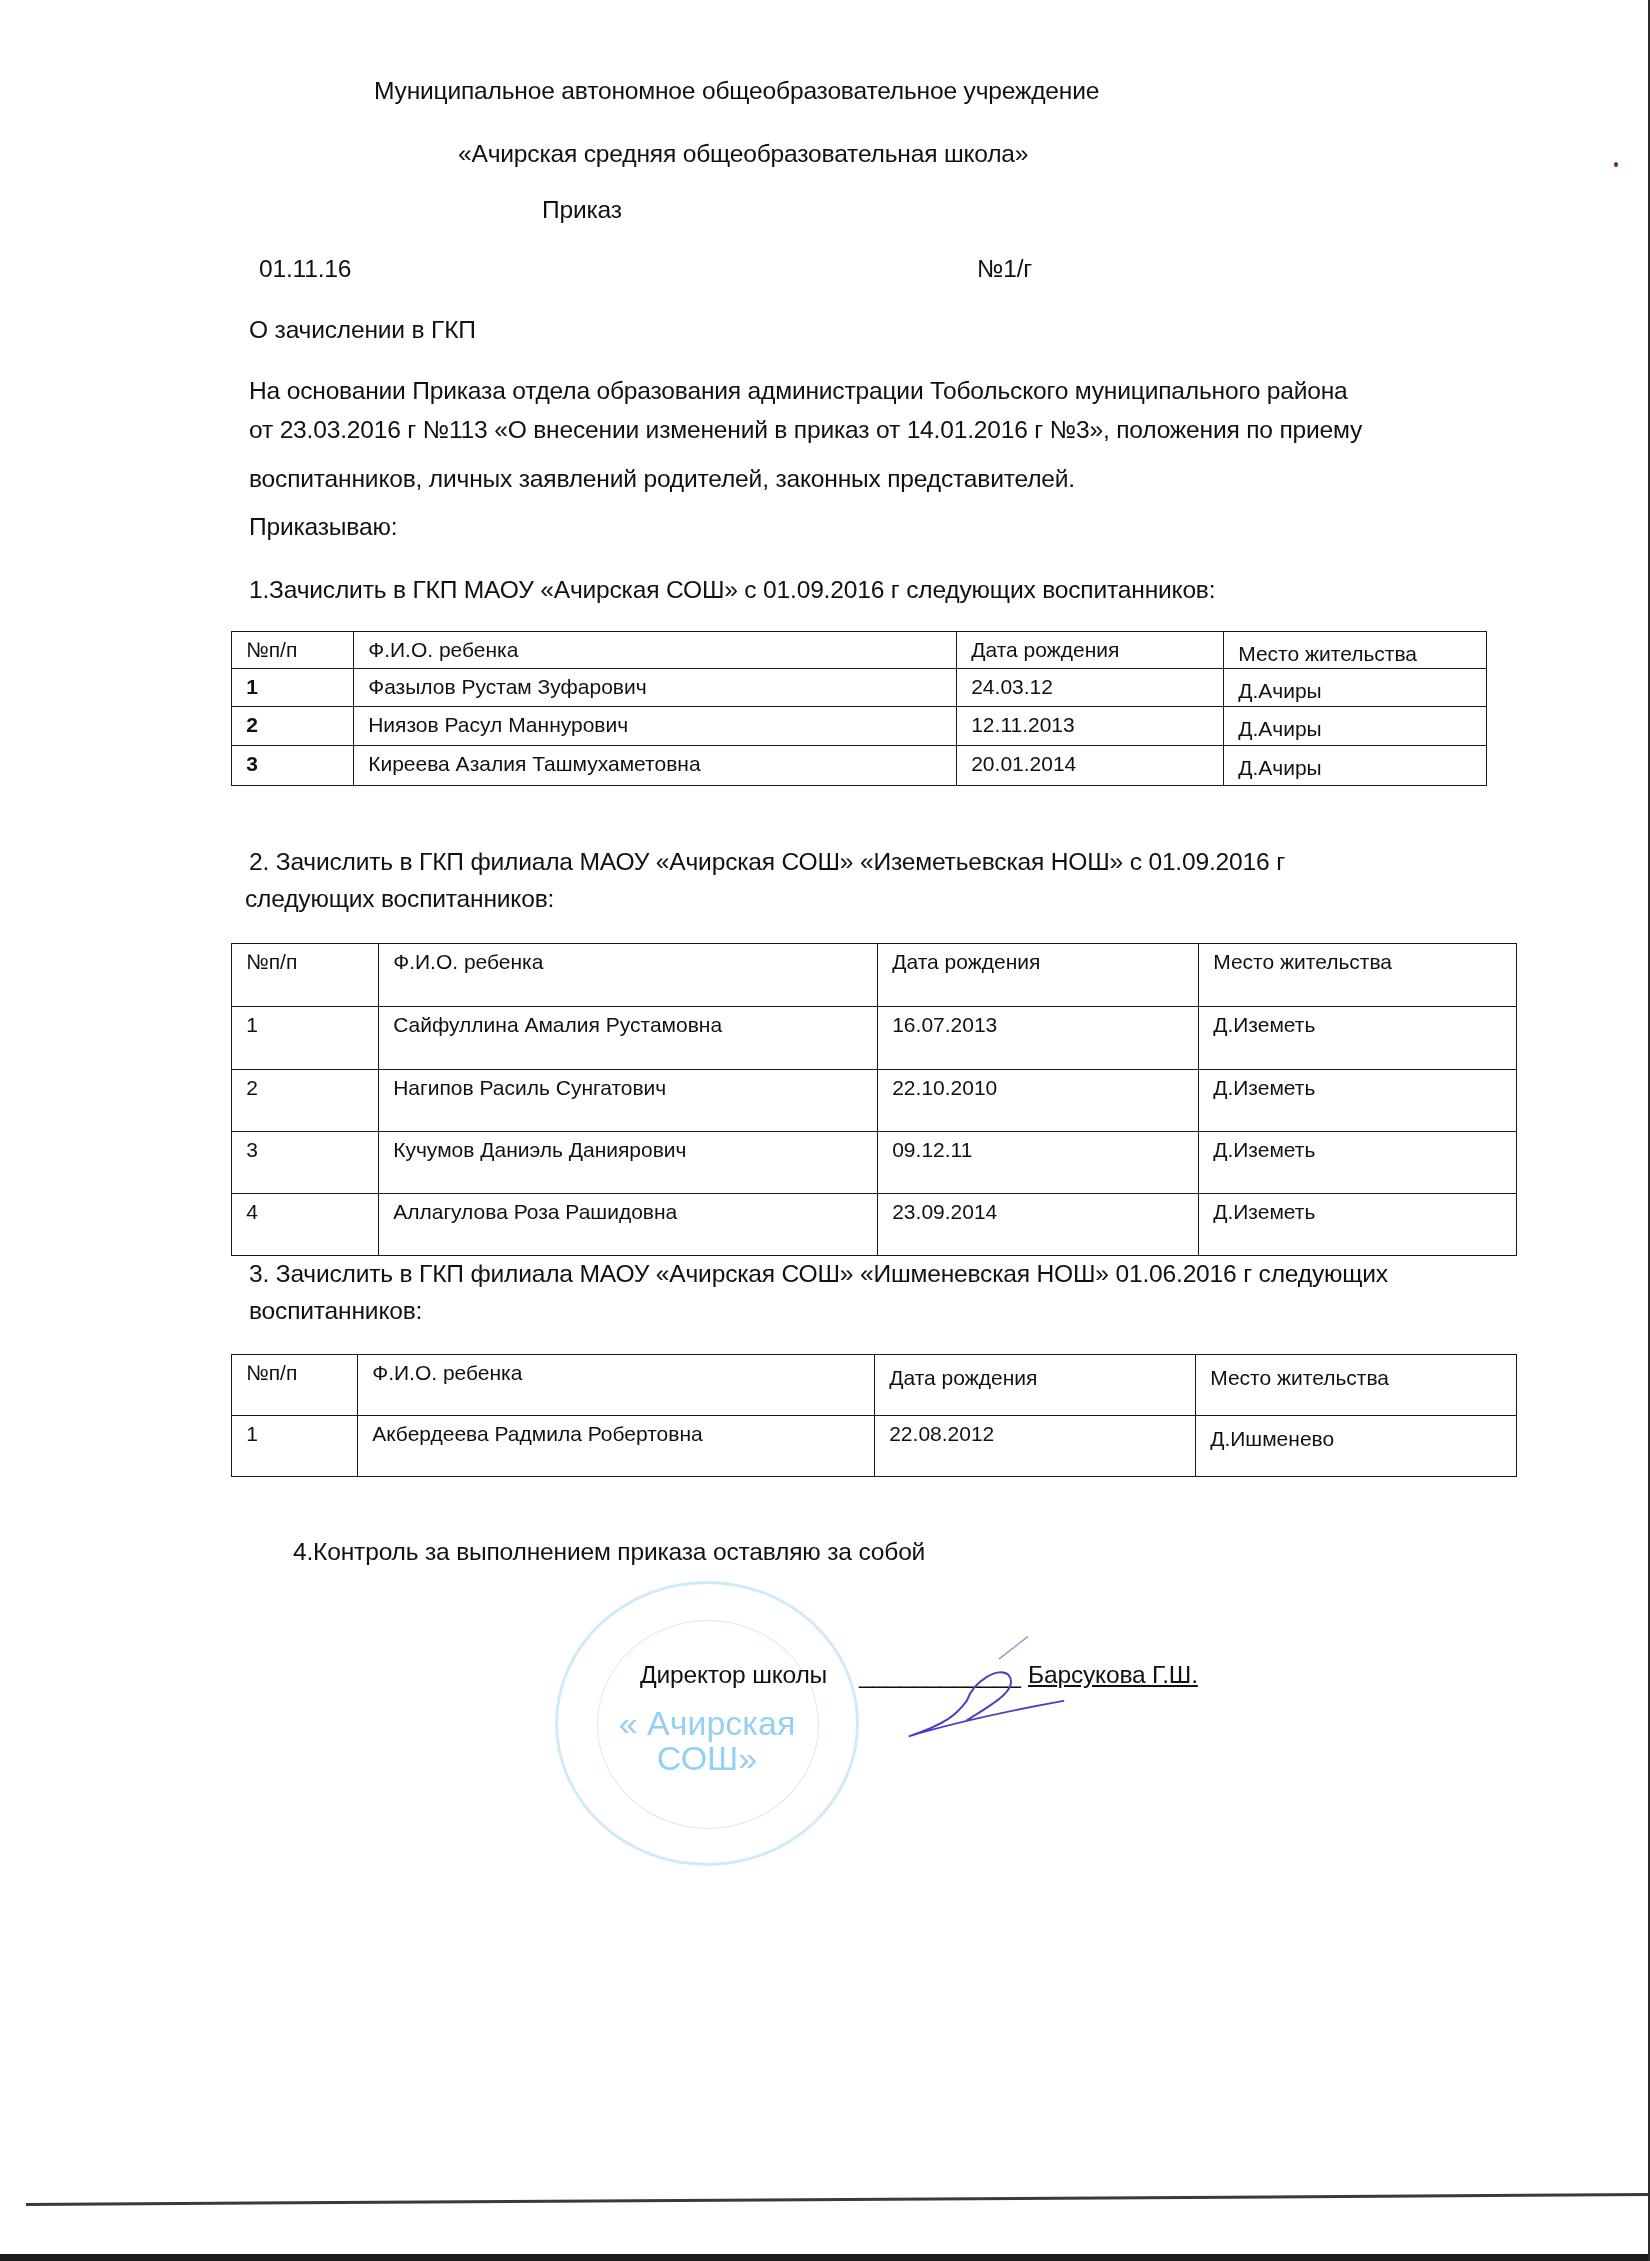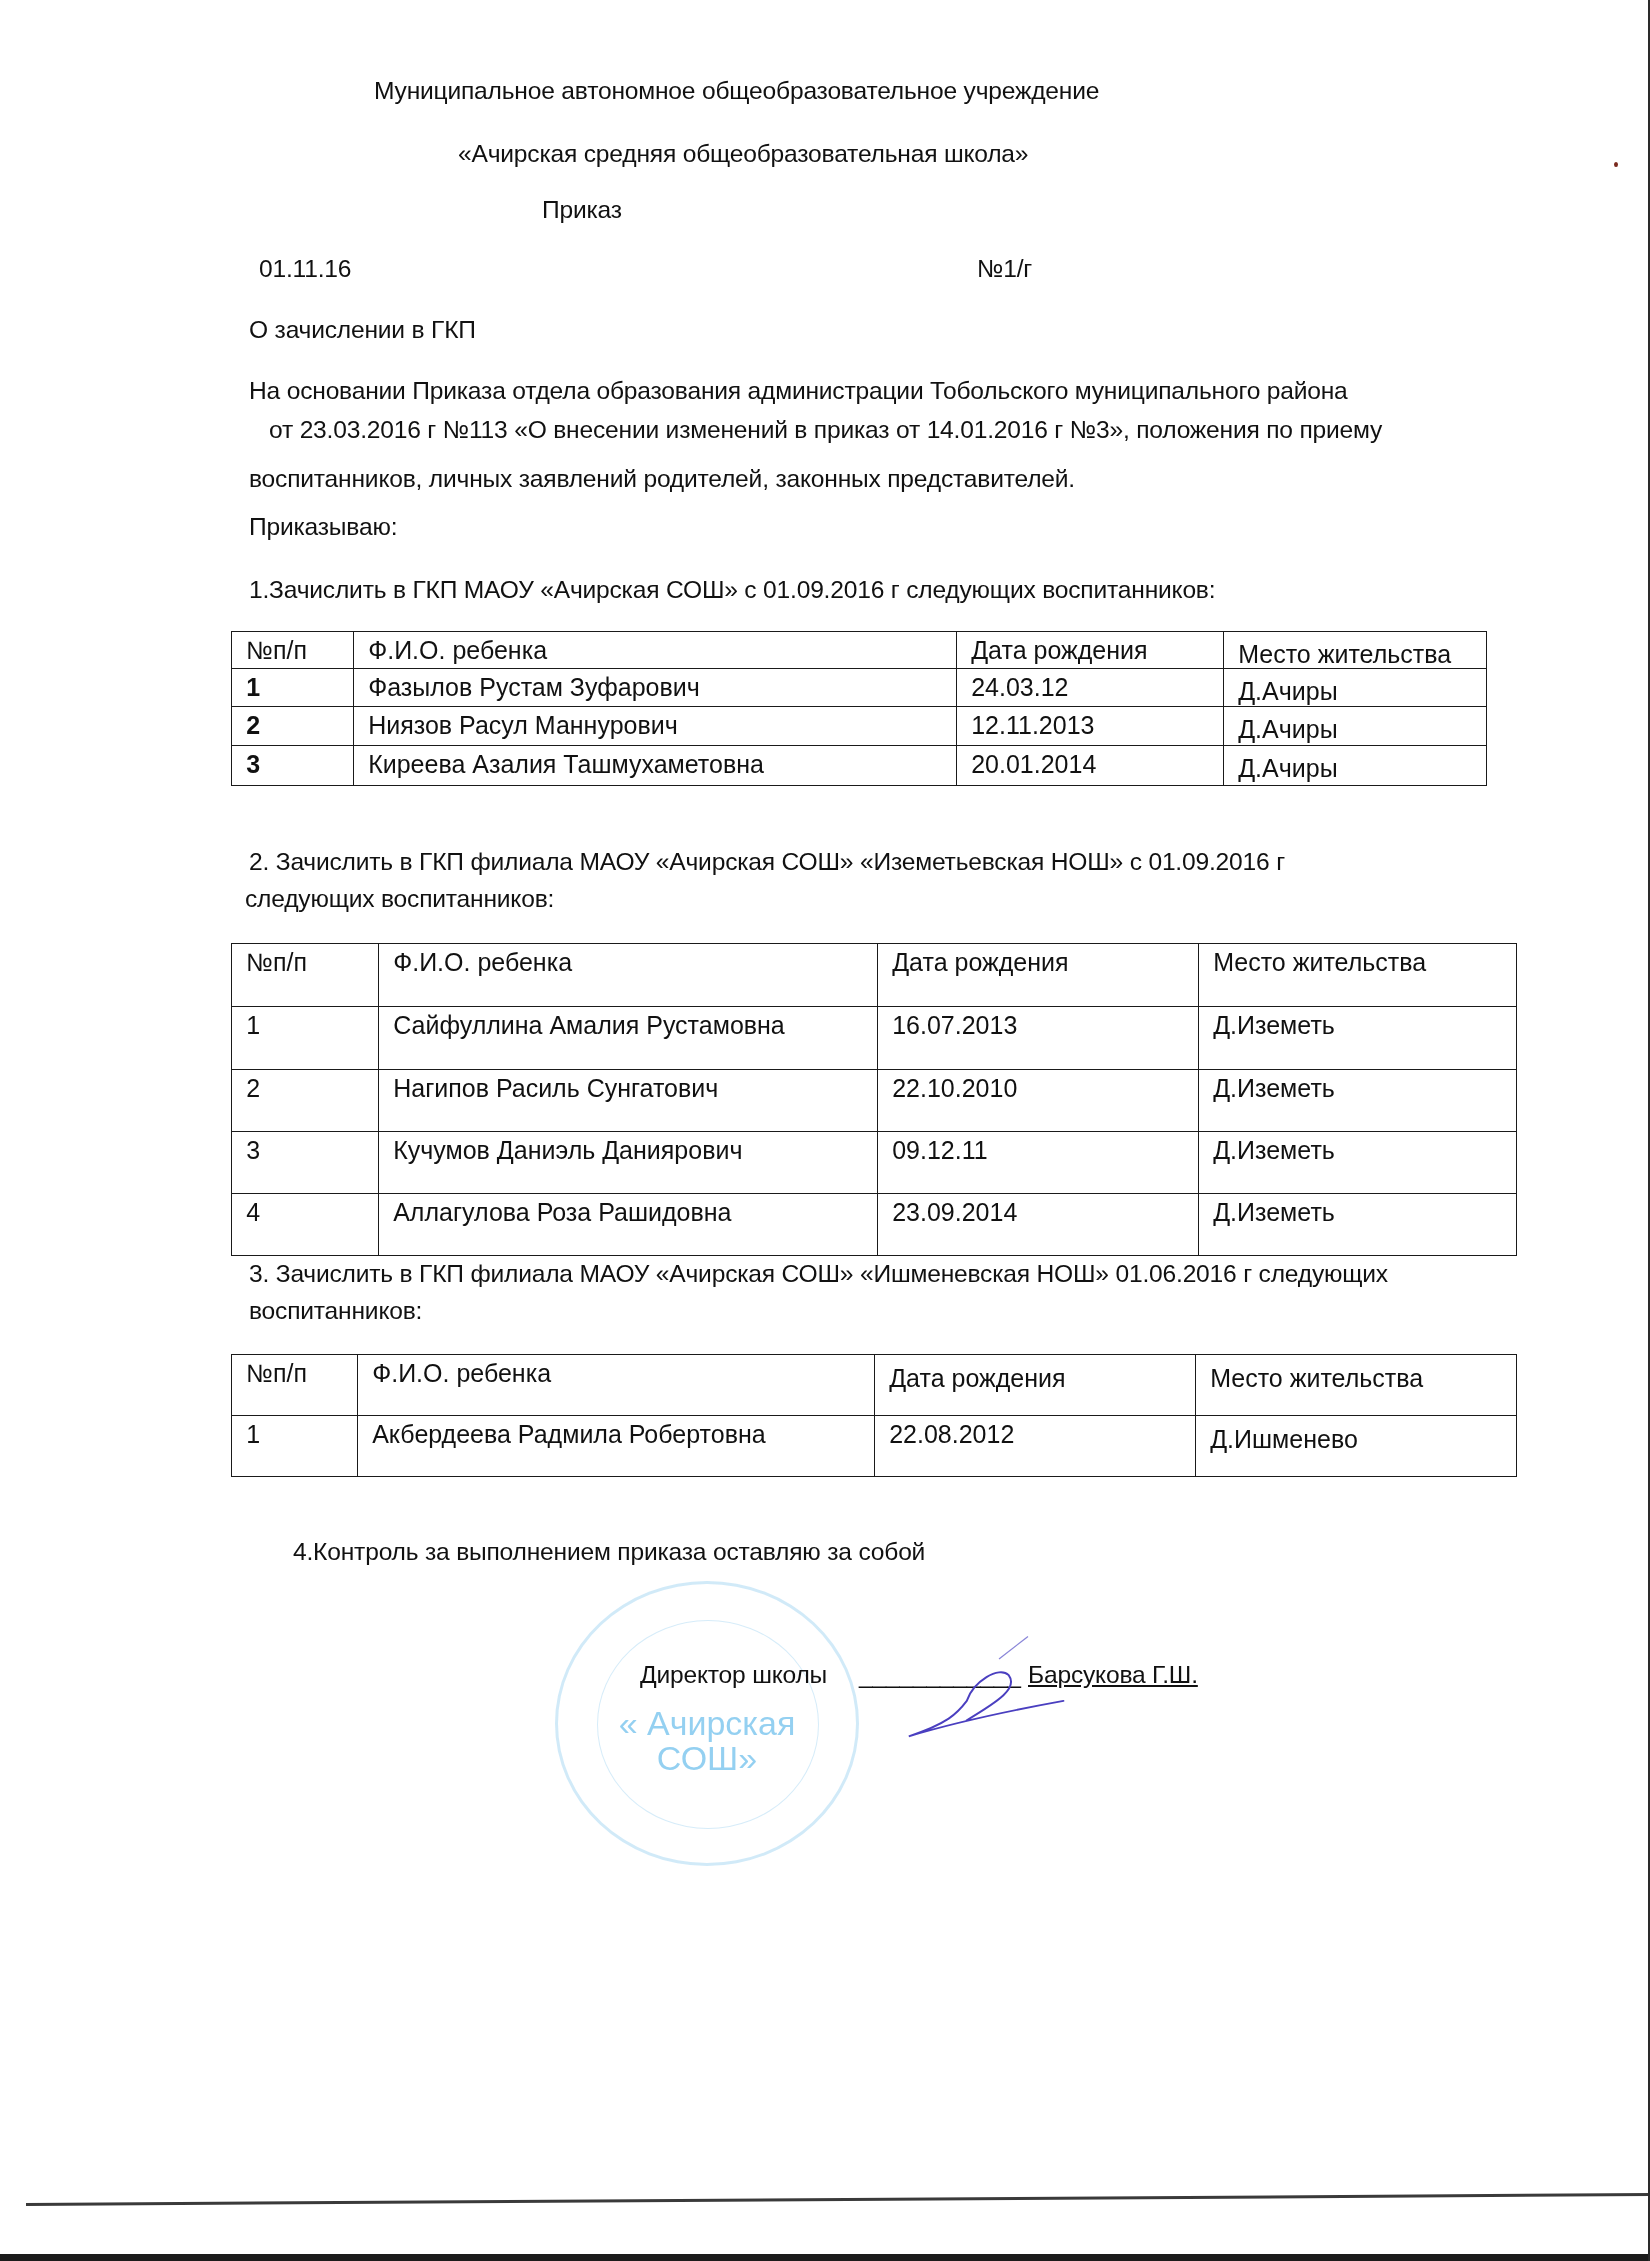--- a/index.html
+++ b/index.html
@@ -4,21 +4,21 @@
 <style>
   html, body { margin:0; padding:0; }
   body {
     width:1651px; height:2261px; position:relative; overflow:hidden;
     background:#ffffff;
     font-family:"Liberation Sans", "DejaVu Sans", sans-serif;
     color:#111111;
   }
   .t { position:absolute; white-space:nowrap; font-size:24.6px; line-height:30px; letter-spacing:-0.2px; }
   .tbl { position:absolute; border-collapse:collapse; table-layout:fixed; }
-  .tbl td { border:1.9px solid #1a1a1a; font-size:25px; line-height:28.5px; padding:3.9px 14.2px 0 14.2px; vertical-align:top; white-space:nowrap; overflow:hidden; }
+  .tbl td { border:1.9px solid #1a1a1a; font-size:21px; line-height:28.5px; padding:3.9px 14.2px 0 14.2px; vertical-align:top; white-space:nowrap; overflow:hidden; }
   .bold { font-weight:bold; }
   .stamp {
     position:absolute; left:555px; top:1581px; width:304px; height:285px;
     border-radius:50%; border:3.2px solid rgba(90,180,230,0.28);
     box-sizing:border-box;
   }
   .stamp-inner {
     position:absolute; left:39px; top:36px; width:220px; height:207px; border-radius:50%;
     border:1.9px solid rgba(90,180,230,0.25);
   }
@@ -39,21 +39,21 @@
 <body>
 
 <div class="t" style="left:374px; top:76px;">Муниципальное автономное общеобразовательное учреждение</div>
 <div class="t" style="left:458px; top:139px;">«Ачирская средняя общеобразовательная школа»</div>
 <div class="t" style="left:542px; top:195px;">Приказ</div>
 <div class="t" style="left:259px; top:254px;">01.11.16</div>
 <div class="t" style="left:977px; top:254px;">№1/г</div>
 <div class="t" style="left:249px; top:315px;">О зачислении в ГКП</div>
 
 <div class="t" style="left:249px; top:376px;">На основании Приказа отдела образования администрации Тобольского муниципального района</div>
-<div class="t" style="left:249px; top:415px;margin-left:20px;">от 23.03.2016 г №113 «О внесении изменений в приказ от 14.01.2016 г №3», положения по приему</div>
+<div class="t" style="left:249px; top:415px;">от 23.03.2016 г №113 «О внесении изменений в приказ от 14.01.2016 г №3», положения по приему</div>
 <div class="t" style="left:249px; top:464px;">воспитанников, личных заявлений родителей, законных представителей.</div>
 <div class="t" style="left:249px; top:512px;text-align:center;">Приказываю:</div>
 
 <div class="t" style="left:249px; top:575px;">1.Зачислить в ГКП МАОУ «Ачирская СОШ» с 01.09.2016 г следующих воспитанников:</div>
 <table class="tbl" style="left:231px; top:631px; width:1255px;">
   <colgroup>
       <col style="width:122px">
       <col style="width:603px">
       <col style="width:267px">
       <col style="width:263px">

